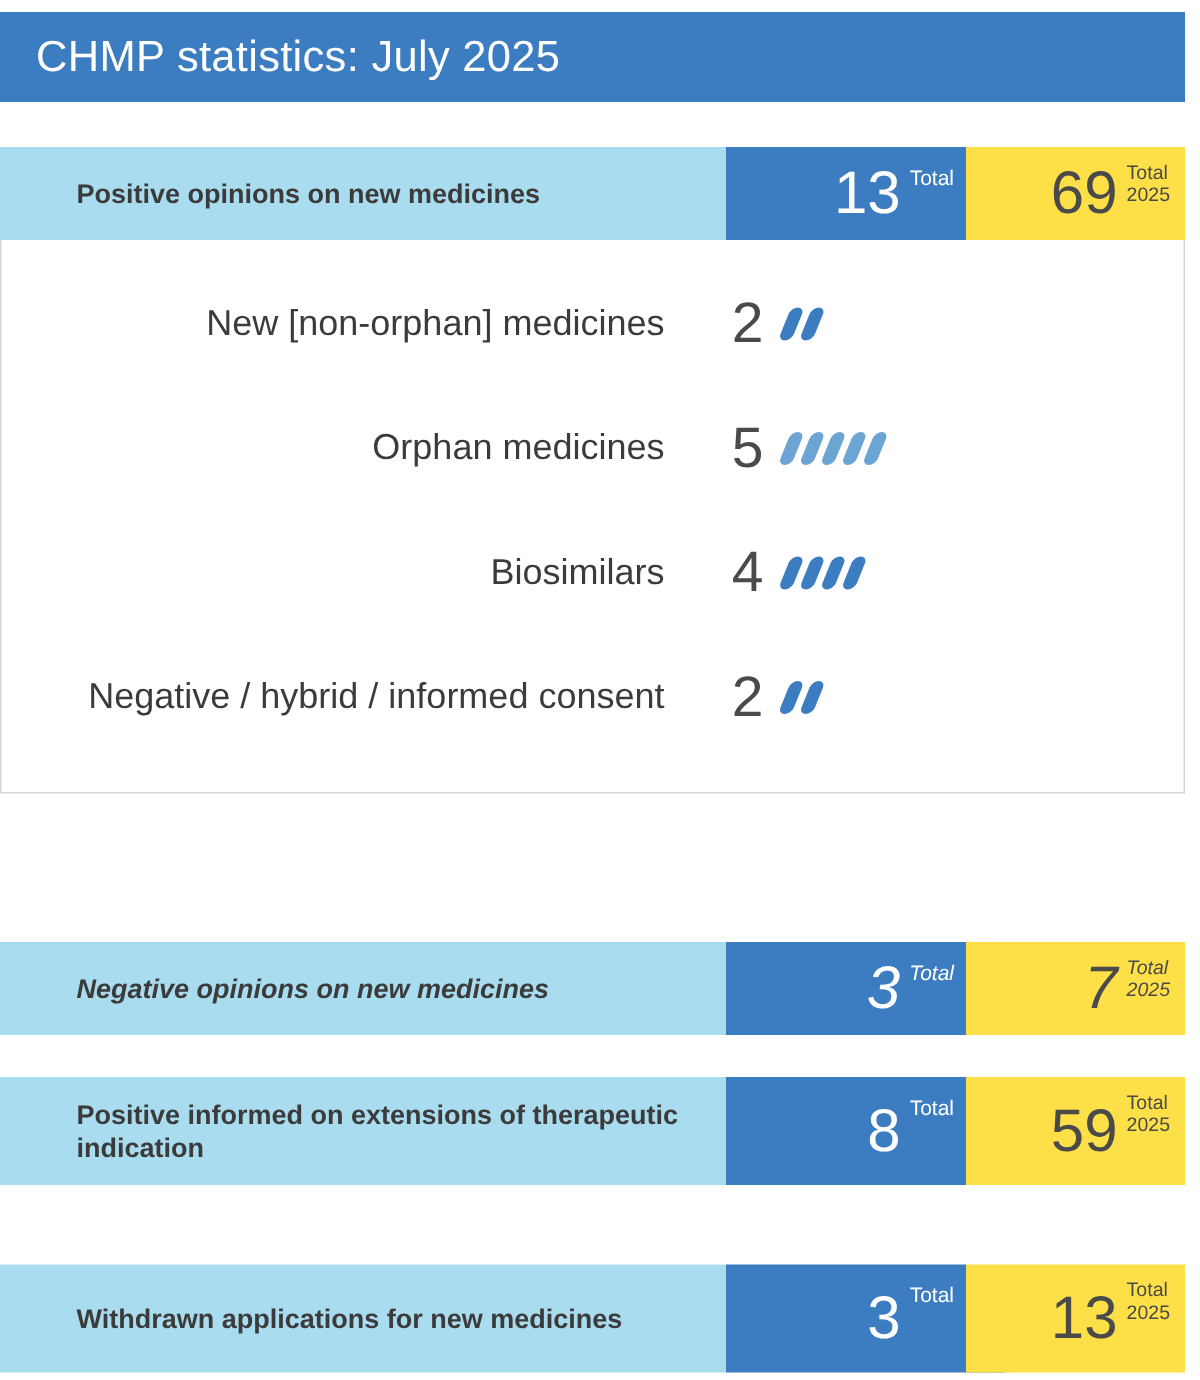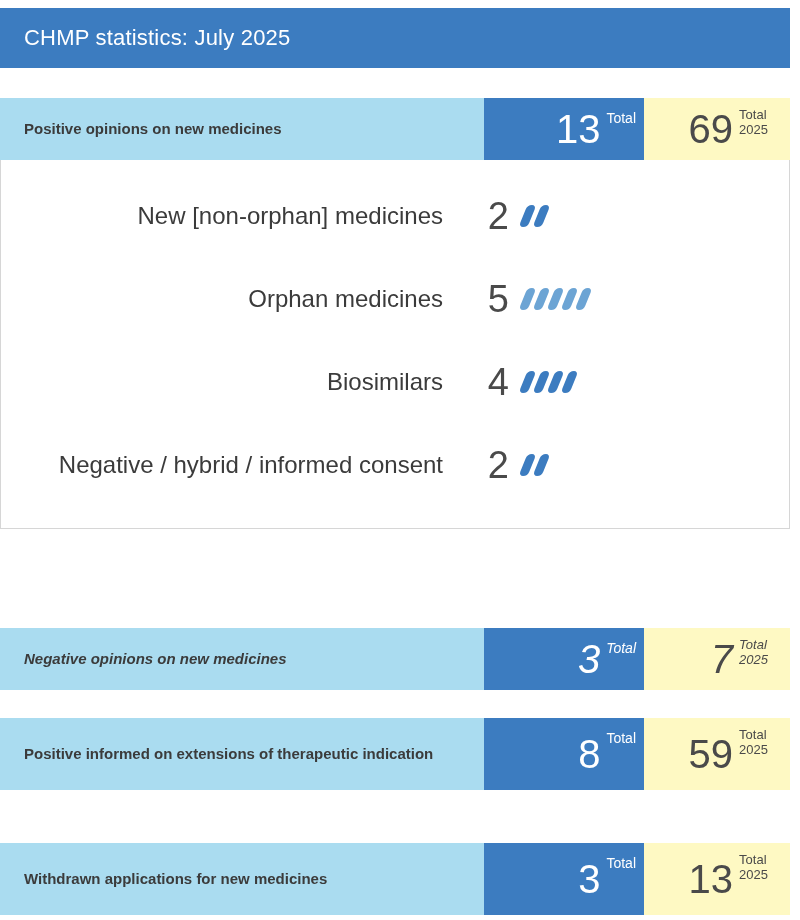--- a/index.html
+++ b/index.html
@@ -22,21 +22,21 @@
     left: 0;
     top: 8px;
     width: 790px;
     height: 60px;
     background: #3c7cc0;
     display: flex;
     align-items: center;
   }
   .title-bar .title-text {
     color: #ffffff;
-    font-size: 22px;
+    font-size: 29px;
     padding-left: 24px;
     letter-spacing: 0.2px;
   }
 
   
   .section {
     position: absolute;
     left: 0;
     width: 790px;
   }
@@ -51,24 +51,25 @@
   .header-label {
     background: #aadcf0;
     width: 484px;
     display: flex;
     align-items: center;
     box-sizing: border-box;
     padding-left: 24px;
     padding-right: 10px;
   }
   .header-label span {
-    font-size: 15px;
+    font-size: 18px;
     font-weight: bold;
     color: #3b3b3b;
     line-height: 1.25;
+    margin-left: 27px;
   }
 
   
   .month-box {
     position: relative;
     width: 160px;
     background: #3c7cc0;
     display: flex;
     align-items: center;
     justify-content: flex-end;
@@ -97,25 +98,25 @@
     font-size: 14px;
     margin-left: 6px;
     align-self: flex-start;
     margin-top: 12px;
   }
 
   
   .year-box {
     position: relative;
     flex: 1;
-    background: #fef9c3;
+    background: #fde047;
     display: flex;
     align-items: center;
     justify-content: flex-end;
-    padding-right: 22px;
+    padding-right: 10px;
     box-sizing: border-box;
   }
   .year-num {
     color: #4a4a4a;
     font-size: 40px;
     line-height: 1;
   }
   .year-lbl {
     font-size: 13px;
     color: #4a4a4a;

